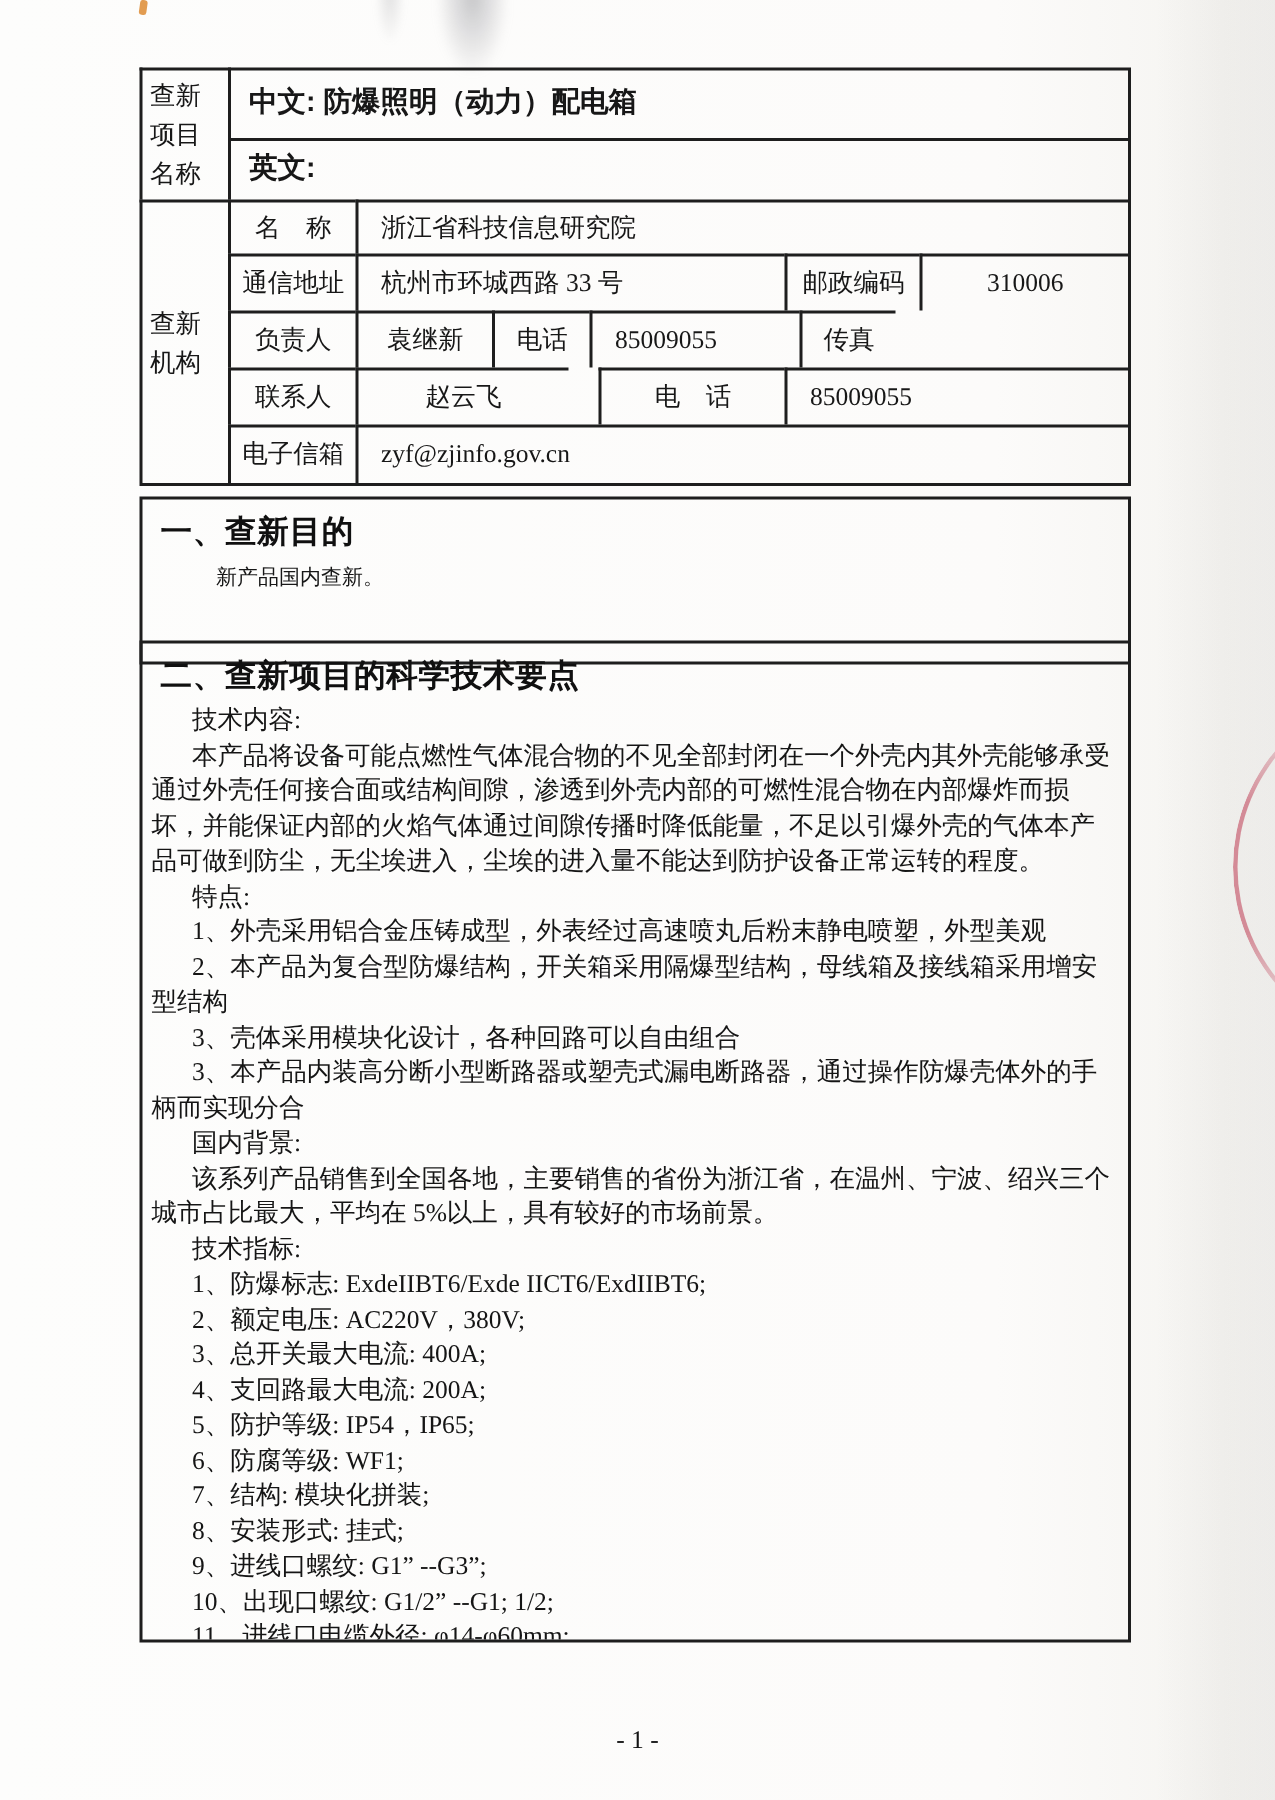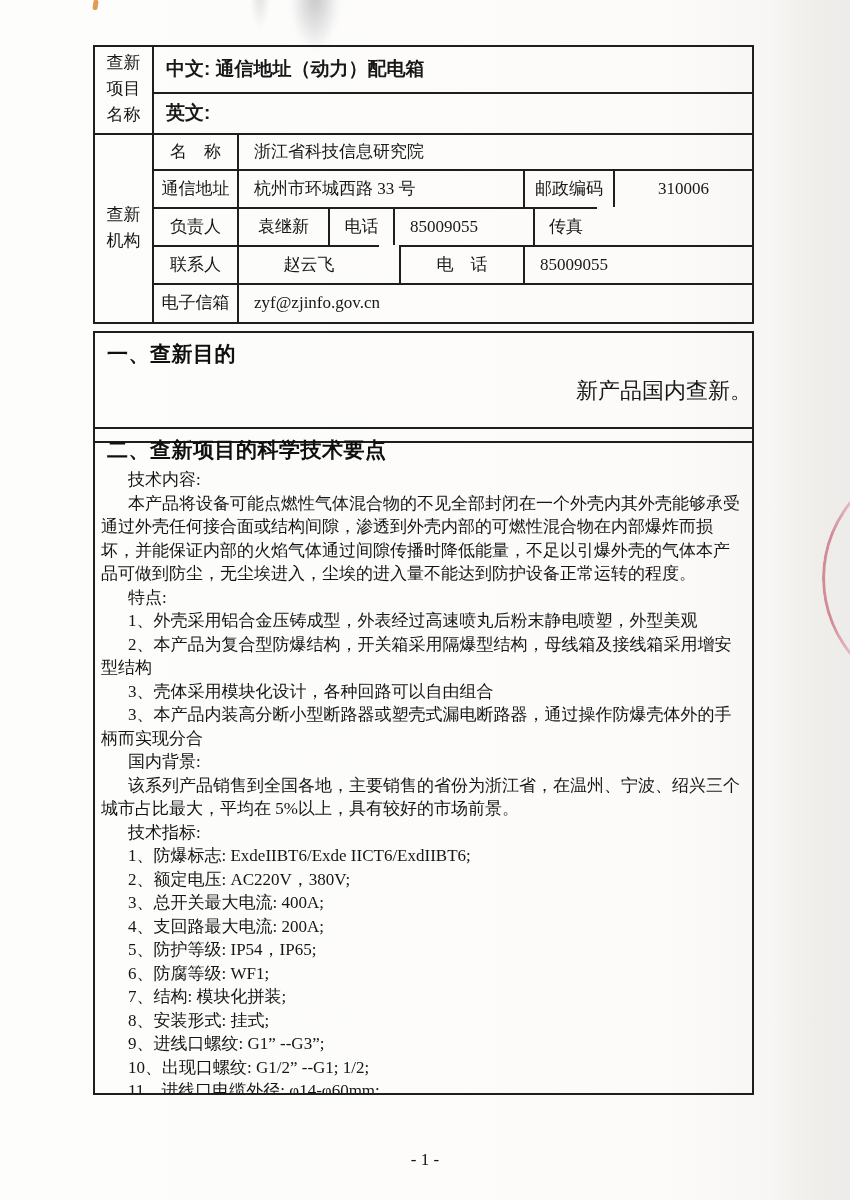--- a/index.html
+++ b/index.html
@@ -35,21 +35,21 @@
     grid-template-rows:47px 41px 36px 38px 38px 38px 39px;
     border-right:2px solid var(--ink);border-bottom:2px solid var(--ink);
   }
   .tbl .cell{
     border-left:2px solid var(--ink);border-top:2px solid var(--ink);
     display:flex;align-items:center;box-sizing:border-box;
     font-size:17px;line-height:1.3;overflow:hidden;white-space:nowrap;
   }
   .cell.c{justify-content:center;text-align:center;}
   .cell.v{justify-content:flex-start;padding-left:15px;}
-  .cell.stack{justify-content:center;font-family:Liberation Mono, monospace;}
+  .cell.stack{justify-content:flex-start;font-family:Liberation Sans, sans-serif;}
   .cell.stack span{display:block;width:44px;text-align:center;white-space:normal;word-break:break-all;line-height:26px;}
   .cell.titlerow{font-family:var(--sans);font-weight:600;font-size:19px;padding-left:12px;}
   .g-c1r12{grid-column:1/2;grid-row:1/3;}
   .g-cn{grid-column:2/11;grid-row:1/2;}
   .g-en{grid-column:2/11;grid-row:2/3;}
   .g-c1r37{grid-column:1/2;grid-row:3/8;}
   .g-name-l{grid-column:2/3;grid-row:3/4;}
   .g-name-v{grid-column:3/11;grid-row:3/4;}
   .g-addr-l{grid-column:2/3;grid-row:4/5;}
   .g-addr-v{grid-column:3/7;grid-row:4/5;}
@@ -65,40 +65,40 @@
   .g-cont-v{grid-column:3/5;grid-row:6/7;}
   .g-cphone-l{grid-column:5/7;grid-row:6/7;margin-left:20px;}
   .g-cphone-v{grid-column:7/11;grid-row:6/7;}
   .g-email-l{grid-column:2/3;grid-row:7/8;}
   .g-email-v{grid-column:3/11;grid-row:7/8;font-size:18px;}
   
   .sec{position:absolute;left:93px;width:661px;border:2px solid var(--ink);box-sizing:border-box;background:transparent;overflow:hidden;}
   .sec1{top:331px;height:112px;}
   .sec2{top:427px;height:668px;}
   .sec-h{font-family:var(--sans);font-weight:bold;font-size:21px;color:#101010;margin:7px 0 0 12px;letter-spacing:.5px;}
-  .sec1-body{font-size:22px;margin-top:8px;padding-left:9px;text-indent:40px;text-align:right;}
+  .sec1-body{font-size:14px;margin-top:8px;padding-left:9px;text-indent:40px;}
   .sec-content{margin-top:4px;padding:0 8px 0 6px;font-size:17px;line-height:23.5px;color:#151515;}
   .sec-content p{margin:0;text-indent:27px;}
   
   .footer{position:absolute;left:0;right:0;top:1150px;text-align:center;font-size:17px;color:#141414;}
 </style>
 </head>
 <body>
 
 <div class="smudge-top"></div>
 <div class="smudge-top2"></div>
 <div class="orange-mark"></div>
 <div class="shade-right"></div>
 <div class="stamp-arc"></div>
 
 <div class="tbl">
   <div class="cell stack g-c1r12">
       <span>查新项目名称</span>
     </div>
-  <div class="cell titlerow g-cn">中文: 通信地址（动力）配电箱</div>
+  <div class="cell titlerow g-cn">中文: 防爆照明（动力）配电箱</div>
   <div class="cell titlerow g-en">英文:</div>
   <div class="cell stack g-c1r37">
       <span>查新机构</span>
     </div>
   <div class="cell c g-name-l">名　称</div>
   <div class="cell v g-name-v">浙江省科技信息研究院</div>
   <div class="cell c g-addr-l">通信地址</div>
   <div class="cell v g-addr-v">杭州市环城西路 33 号</div>
   <div class="cell c g-post-l">邮政编码</div>
   <div class="cell c g-post-v">310006</div>

